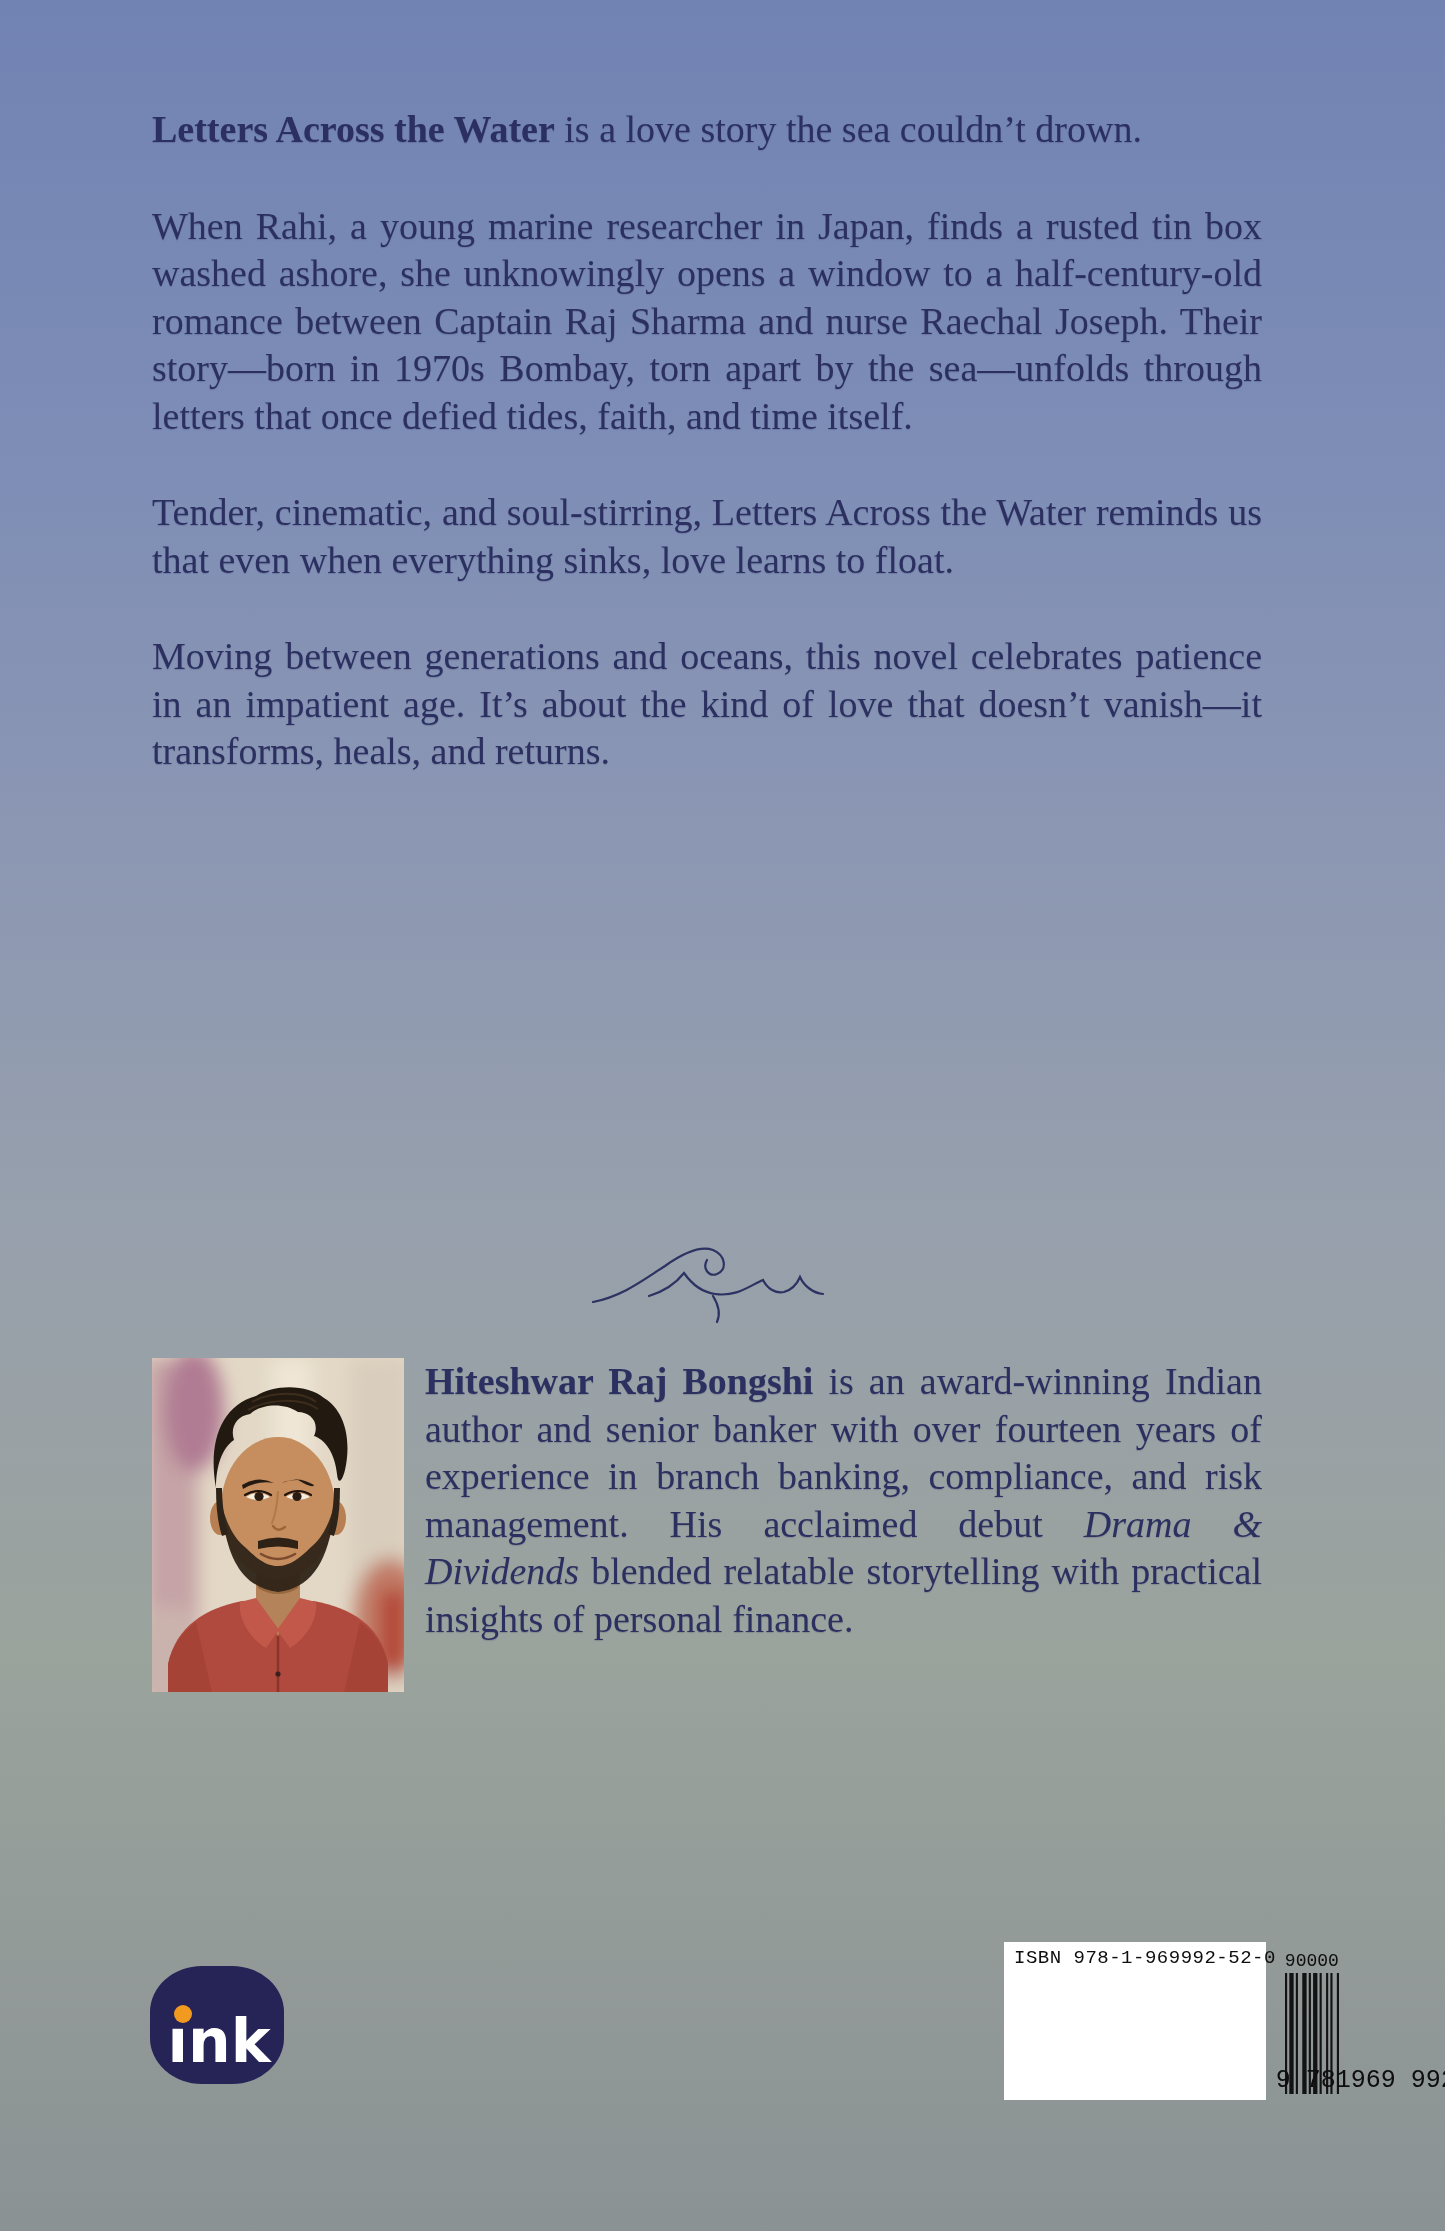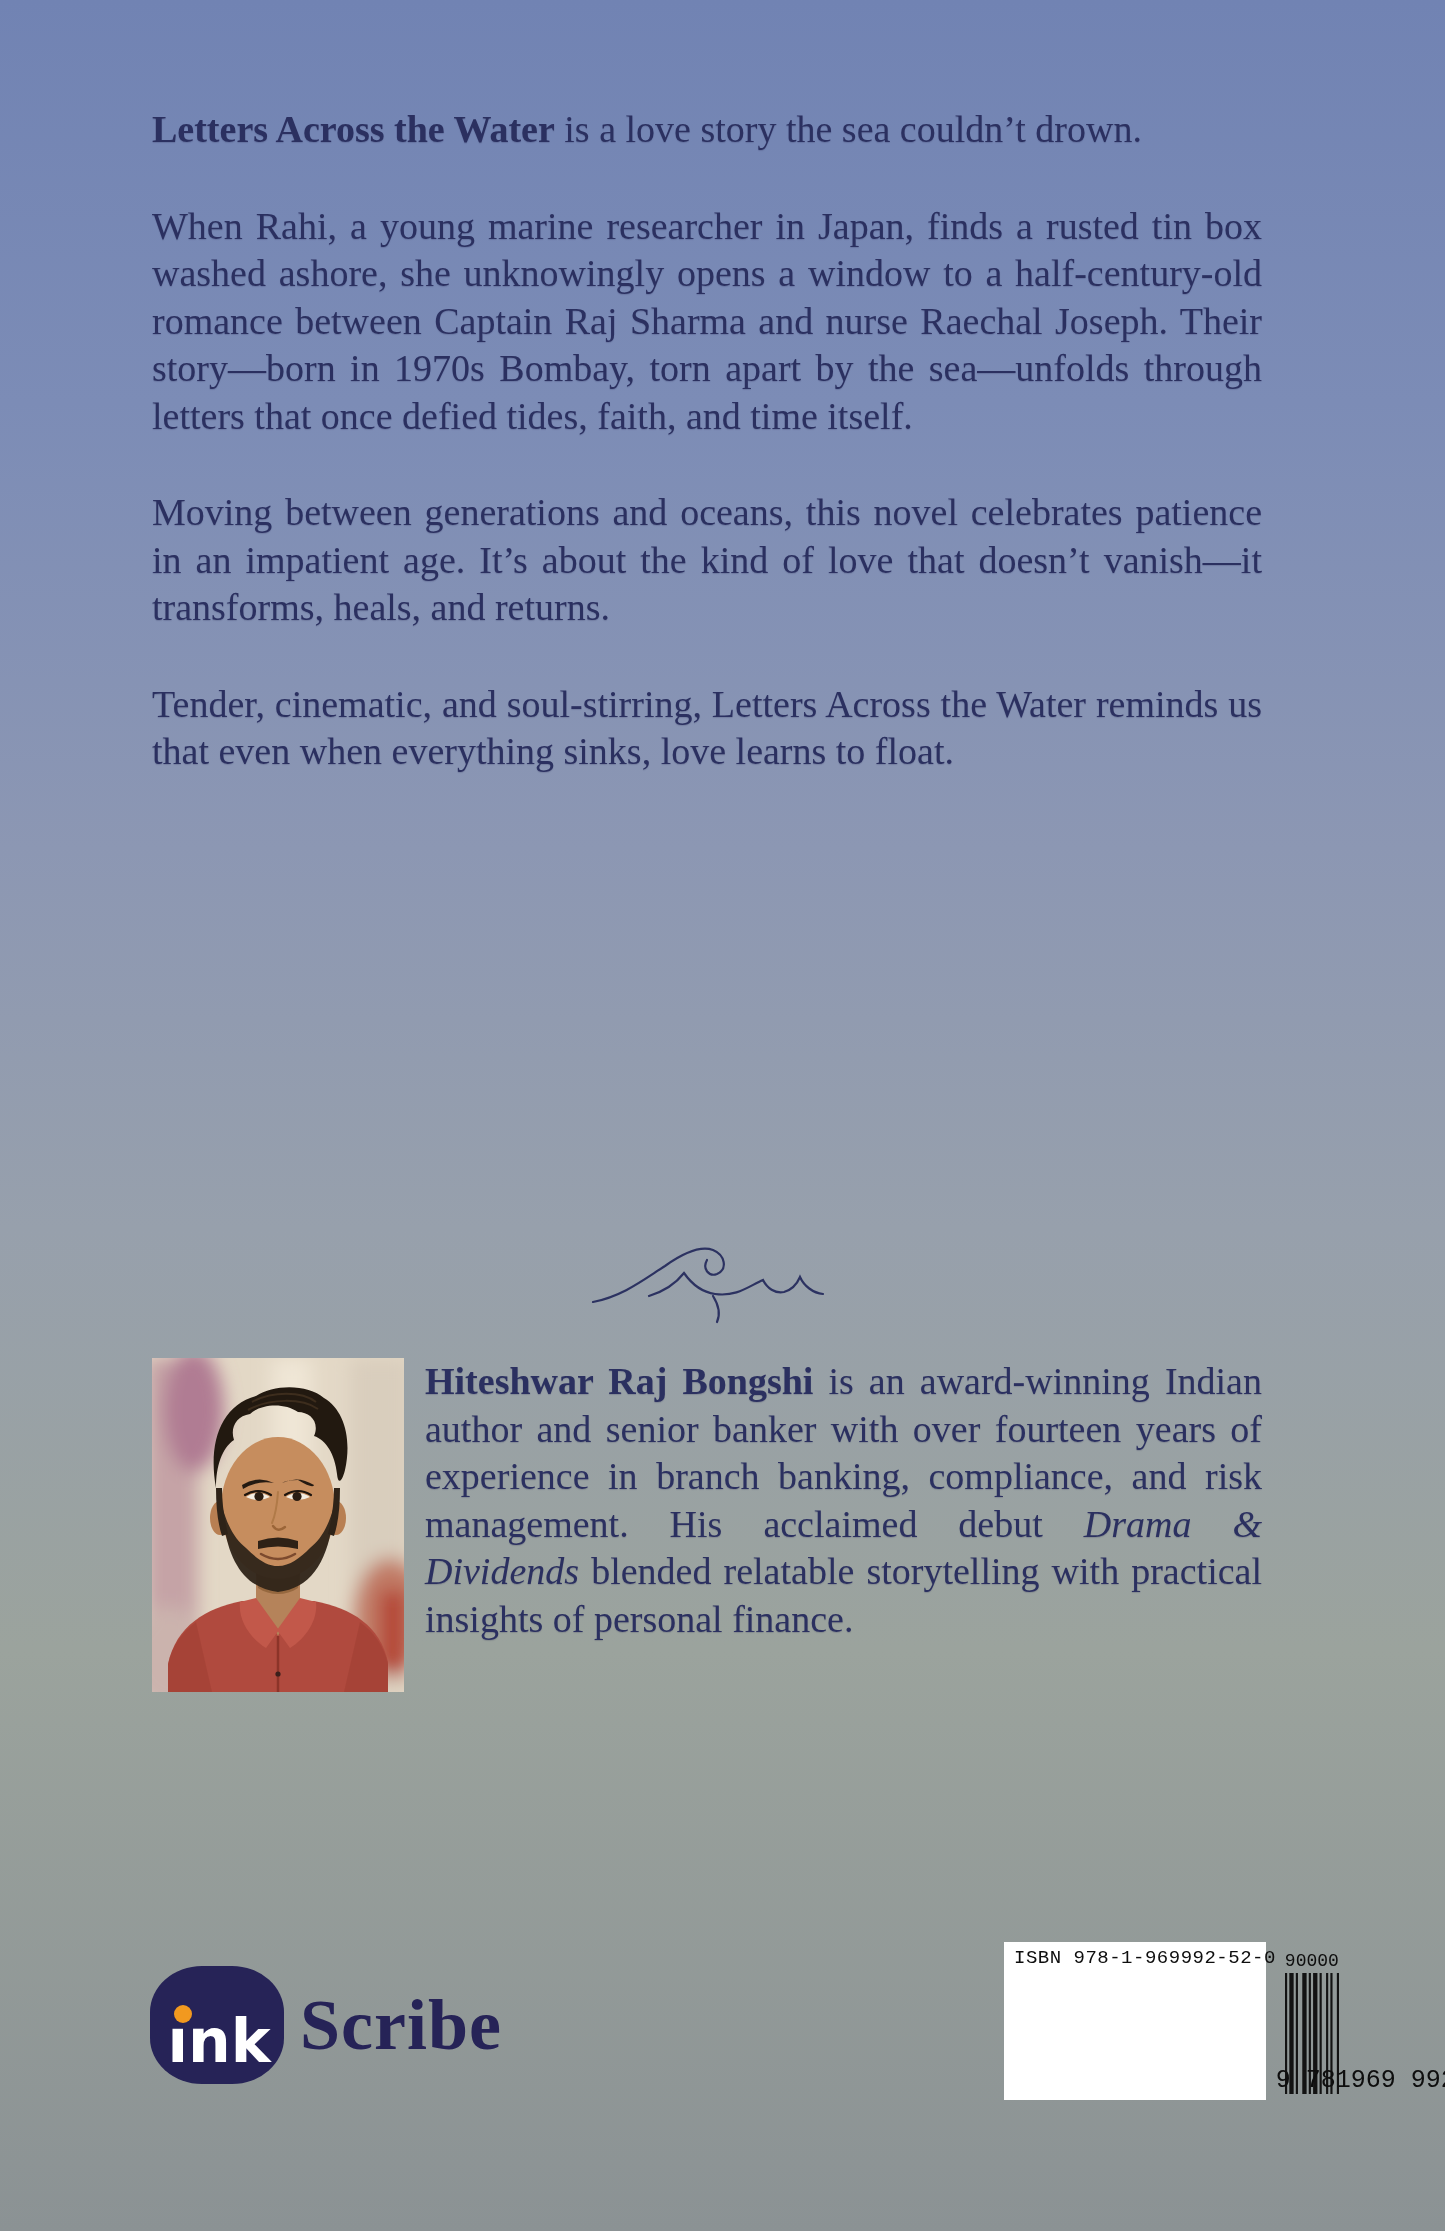--- a/index.html
+++ b/index.html
@@ -70,22 +70,22 @@
   .supp svg{flex:1;width:100%;margin-top:2px;}
 </style>
 </head>
 <body>
 
 <div class="cover">
 
   <section class="text-col synopsis">
     <p class="para"><strong>Letters Across the Water</strong><span> is a love story the sea couldn’t drown.</span></p>
     <p class="para">When Rahi, a young marine researcher in Japan, finds a rusted tin box washed ashore, she unknowingly opens a window to a half-century-old romance between Captain Raj Sharma and nurse Raechal Joseph. Their story—born in 1970s Bombay, torn apart by the sea—unfolds through letters that once defied tides, faith, and time itself.</p>
+    <p class="para">Tender, cinematic, and soul-stirring, Letters Across the Water reminds us that even when everything sinks, love learns to float.</p>
     <p class="para">Moving between generations and oceans, this novel celebrates patience in an impatient age. It’s about the kind of love that doesn’t vanish—it transforms, heals, and returns.</p>
-    <p class="para">Tender, cinematic, and soul-stirring, Letters Across the Water reminds us that even when everything sinks, love learns to float.</p>
   </section>
 
   <div class="wave-wrap">
     <svg viewBox="0 0 252 92" fill="none">
       <g stroke="#2c3261" stroke-width="2.2" stroke-linecap="round">
         <path d="M8 66 C38 60 58 44 80 30 C94 20 114 9 128 14 C140 19 143 33 132 38 C124 41 117 33 122 24"></path>
         <path d="M64 60 C80 55 92 46 99 37 C106 47 116 56 130 58 C152 61 164 50 178 44 C182 52 190 58 199 56 C206 54 212 48 215 41 C219 50 228 57 238 58"></path>
         <path d="M128 60 C133 68 136 77 132 86"></path>
       </g>
     </svg>
@@ -164,21 +164,20 @@
   </section>
 
 
   <div class="publisher">
     <div class="squircle">
       <svg width="112" height="92" viewBox="0 0 112 92">
         <text x="58" y="70" text-anchor="middle" font-family="DejaVu Sans, sans-serif" font-weight="bold" font-size="60" fill="#ffffff">ınk</text>
         <circle cx="22" cy="22" r="9" fill="#f2991f"></circle>
       </svg>
     </div>
-    <span class="scribe">Scribe</span>
   </div>
 
   <div class="barcode">
     <div class="isbn-line">ISBN 978-1-969992-52-0</div>
     <div class="bars-row">
       <div class="ean">
         <svg preserveAspectRatio="none" viewBox="0 0 84 100">
             <rect x="0" y="0" width="1" height="100" fill="#131313"></rect>
             <rect x="2" y="0" width="1" height="100" fill="#131313"></rect>
             <rect x="4" y="0" width="2" height="76" fill="#131313"></rect>

